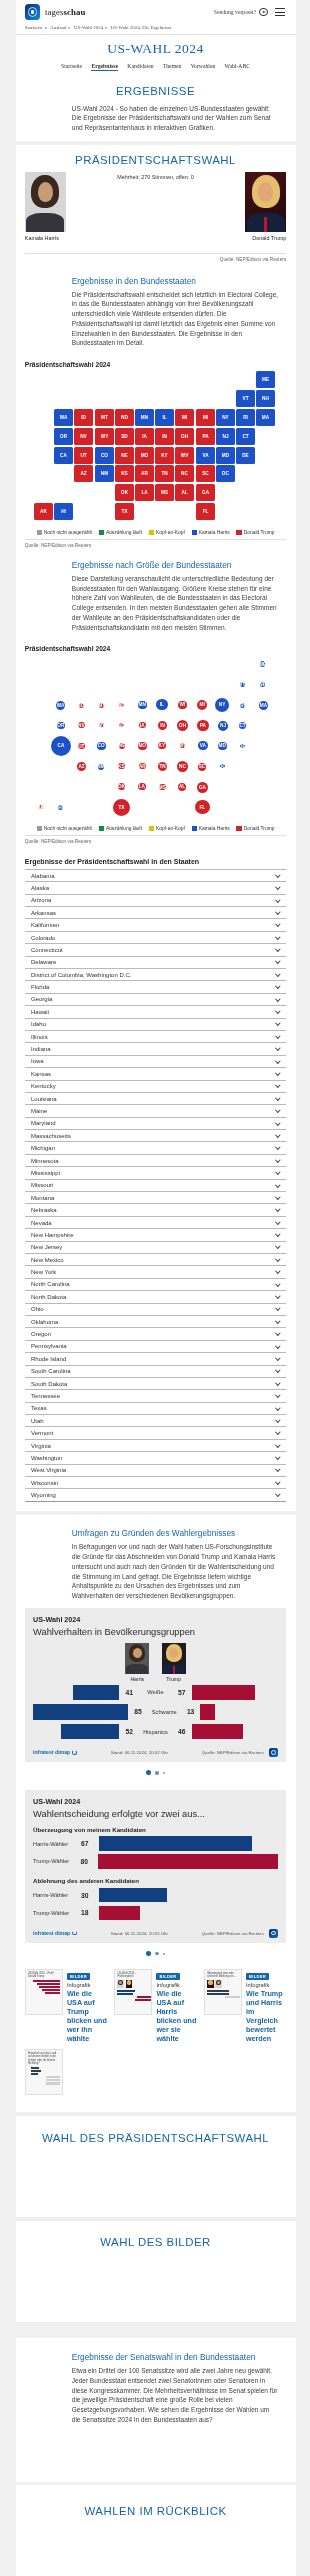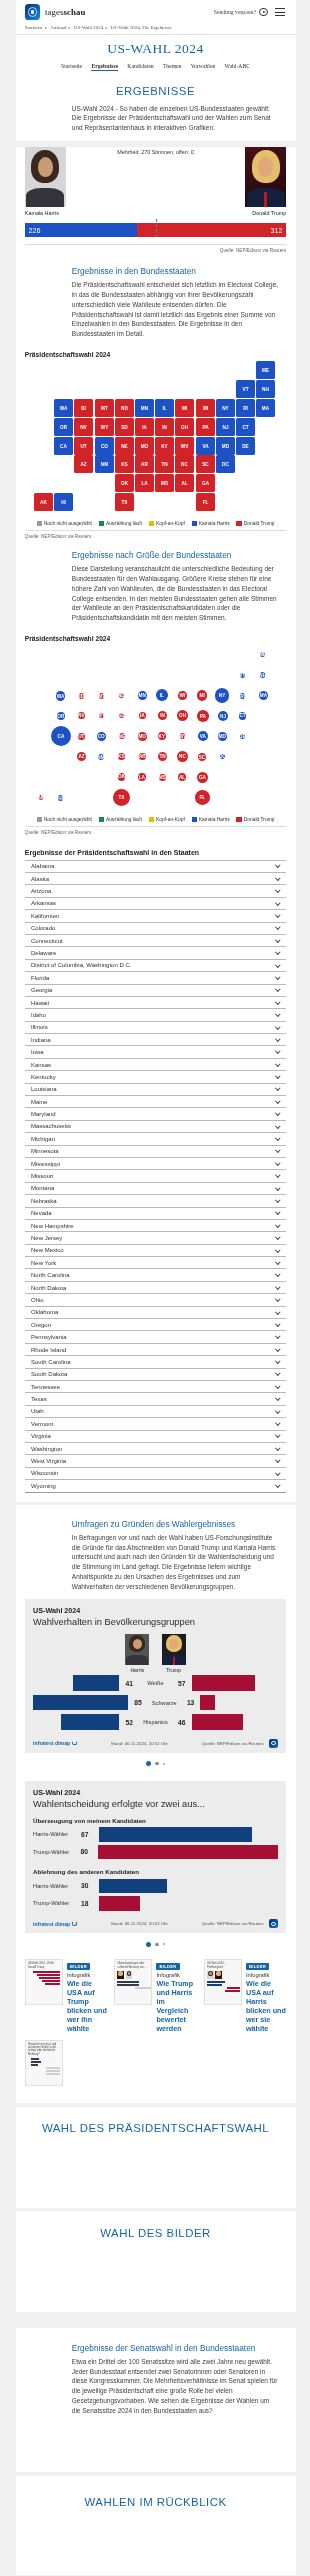--- a/index.html
+++ b/index.html
@@ -176,43 +176,37 @@
   </div>
 
   <div class="card" style="padding-bottom:8.3px;">
     <div class="big-h">ERGEBNISSE</div>
     <div class="inner">
         <p class="para indent" style="margin-top:6.2px;">US-Wahl 2024 - So haben die einzelnen US-Bundesstaaten gewählt: Die Ergebnisse der Präsidentschaftswahl und der Wahlen zum Senat und Repräsentantenhaus in interaktiven Grafiken.</p>
       </div>
   </div>
 
   <div class="card" style="padding-bottom:9.3px;">
+    <div class="big-h">PRÄSIDENTSCHAFTSWAHL</div>
     <div class="inner">
       <div class="cand-zone">
         <div class="majority">Mehrheit: 270 Stimmen, offen: 0</div>
         <div class="photo cand-photo left">
           <div class="ph-hair"></div>
             <div class="ph-face"></div>
             <div class="ph-body"></div>
         </div>
         <div class="photo trump cand-photo right">
           <div class="ph-hair"></div>
             <div class="ph-face"></div>
             <div class="ph-body"></div>
             <div class="ph-tie"></div>
         </div>
         <div class="cand-name left">Kamala Harris</div>
         <div class="cand-name right">Donald Trump</div>
-      </div>
-      <div class="ec-wrap">
-        <div class="ec-bar">
-          <div class="ec-seg h" id="ec-harris" style="flex-grow: 226;">226</div>
-          <div class="ec-seg t" id="ec-trump" style="flex-grow: 312;">312</div>
-        </div>
-        <div class="ec-mark" id="ec-mark" style="left: 50.1859%;"></div>
       </div>
       <div class="rule"></div>
       <div class="small-src src-right">Quelle: NEP/Edison via Reuters</div>
 
       <div class="sub-h indent">Ergebnisse in den Bundesstaaten</div>
       <p class="para indent">Die Präsidentschaftswahl entscheidet sich letztlich im Electoral College, in das die Bundesstaaten abhängig von ihrer Bevölkerungszahl unterschiedlich viele Wahlleute entsenden dürfen. Die Präsidentschaftswahl ist damit letztlich das Ergebnis einer Summe von Einzelwahlen in den Bundesstaaten. Die Ergebnisse in den Bundesstaaten im Detail.</p>
 
       <div class="map-label">Präsidentschaftswahl 2024</div>
       <div class="tile-map" id="tile-map">
           <div class="tile trump" style="left: 141px; top: 113px;">AL</div>
@@ -710,20 +704,42 @@
                 <div style="background:#a50f33;width:23px;margin-left:9.3px"></div>
                 <div style="background:#a50f33;width:21px;margin-left:11.4px"></div>
                 <div style="background:#a50f33;width:17.6px;margin-left:14.5px"></div>
                 <div style="background:#a50f33;width:14.5px;margin-left:17.6px"></div>
               </div>
             </div>
             <div class="tz-body"><span class="badge">BILDER</span><div class="tz-kick">Infografik</div><div class="tz-title">Wie die USA auf Trump blicken und wer ihn wählte</div></div>
           </div>
           <div class="teaser">
             <div class="thumb">
+              <div class="tcap">US-Wahl 2024 – Profilvergleich</div>
+              <div class="tphotos">
+                <span class="tph photo">
+                  <span class="ph-hair"></span>
+                  <span class="ph-face"></span>
+                </span>
+                <span class="tph photo trump">
+                  <span class="ph-hair"></span>
+                  <span class="ph-face"></span>
+                </span>
+              </div>
+              <div class="bars">
+                <div style="background:#123f7e;width:17.6px"></div>
+                <div style="background:#123f7e;width:15.5px"></div>
+                <div style="background:#a50f33;width:13.5px;margin-left:19.7px"></div>
+                <div style="background:#a50f33;width:15.5px;margin-left:17.6px"></div>
+              </div>
+            </div>
+            <div class="tz-body"><span class="badge">BILDER</span><div class="tz-kick">Infografik</div><div class="tz-title">Wie die USA auf Harris blicken und wer sie wählte</div></div>
+          </div>
+          <div class="teaser">
+            <div class="thumb">
               <div class="tcap">Überwiegend gute oder schlechte Meinung von...</div>
               <div class="tphotos">
                 <span class="tph photo trump">
                   <span class="ph-hair"></span>
                   <span class="ph-face"></span>
                 </span>
                 <span class="tph photo">
                   <span class="ph-hair"></span>
                   <span class="ph-face"></span>
                 </span>
@@ -731,42 +747,20 @@
               <div class="bars">
                 <div style="background:#2c3e50;width:22px"></div>
                 <div style="background:#2c3e50;width:22px"></div>
                 <div style="background:#cfcfcf;width:15.5px;margin-left:17.6px"></div>
               </div>
             </div>
             <div class="tz-body"><span class="badge">BILDER</span><div class="tz-kick">Infografik</div><div class="tz-title">Wie Trump und Harris im Vergleich bewertet werden</div></div>
           </div>
           <div class="teaser">
             <div class="thumb">
-              <div class="tcap">US-Wahl 2024 – Profilvergleich</div>
-              <div class="tphotos">
-                <span class="tph photo">
-                  <span class="ph-hair"></span>
-                  <span class="ph-face"></span>
-                </span>
-                <span class="tph photo trump">
-                  <span class="ph-hair"></span>
-                  <span class="ph-face"></span>
-                </span>
-              </div>
-              <div class="bars">
-                <div style="background:#123f7e;width:17.6px"></div>
-                <div style="background:#123f7e;width:15.5px"></div>
-                <div style="background:#a50f33;width:13.5px;margin-left:19.7px"></div>
-                <div style="background:#a50f33;width:15.5px;margin-left:17.6px"></div>
-              </div>
-            </div>
-            <div class="tz-body"><span class="badge">BILDER</span><div class="tz-kick">Infografik</div><div class="tz-title">Wie die USA auf Harris blicken und wer sie wählte</div></div>
-          </div>
-          <div class="teaser">
-            <div class="thumb">
               <div class="tcap">Entwickelt sich das Land auf diesem Gebiet in die richtige oder die falsche Richtung?</div>
               <div class="bars">
                 <div style="background:#2c3e50;width:8.3px;margin-left:3.1px"></div>
                 <div style="background:#2c3e50;width:10.4px;margin-left:3.1px"></div>
                 <div style="background:#2c3e50;width:7.2px;margin-left:3.1px"></div>
                 <div style="background:#cfcfcf;width:13.5px;margin-left:18.6px"></div>
                 <div style="background:#cfcfcf;width:13.5px;margin-left:18.6px"></div>
                 <div style="background:#cfcfcf;width:13.5px;margin-left:18.6px"></div>
               </div>
             </div>

